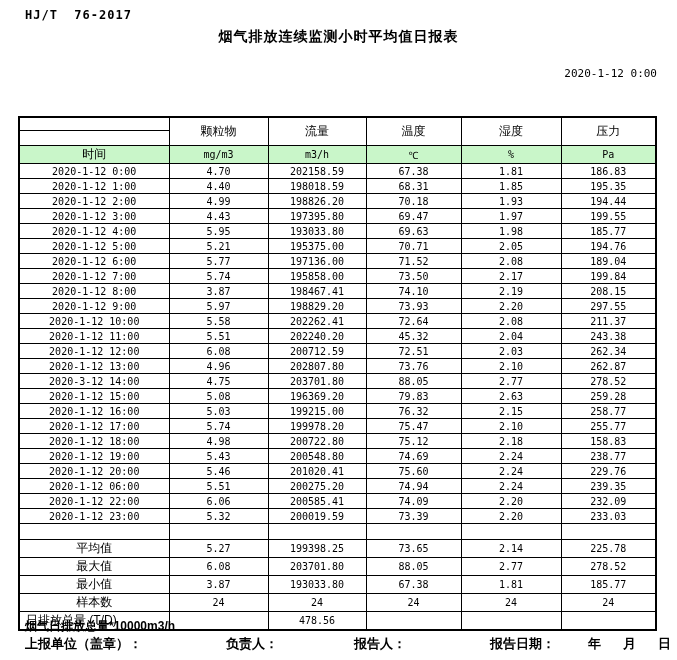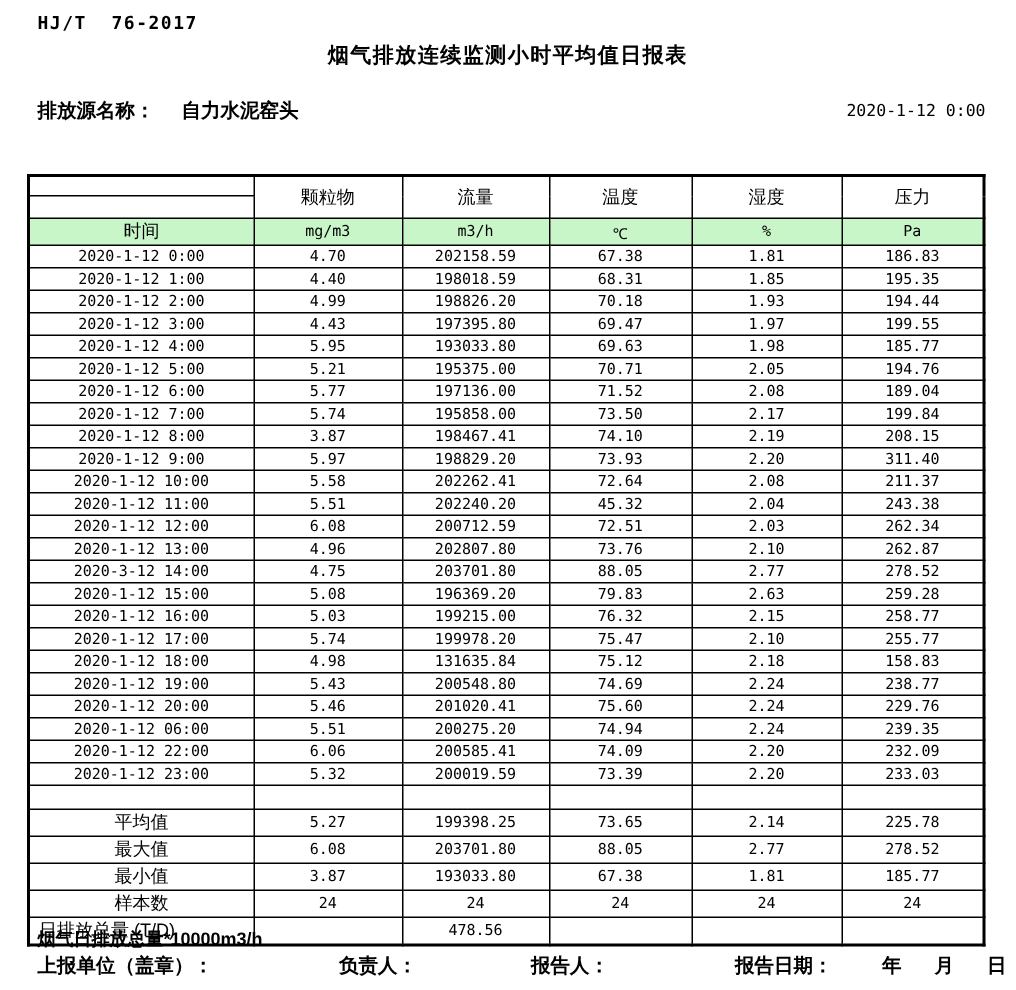--- a/index.html
+++ b/index.html
@@ -64,23 +64,20 @@
 </style>
 </head>
 <body>
 
 <div class="page">
 
   <div class="std-no">HJ/T  76-2017</div>
 
   <div class="title">烟气排放连续监测小时平均值日报表</div>
 
-  <div class="source-line">
-    <span>排放源名称：</span><span class="src-name">自力水泥窑头</span>
-  </div>
 
   <div class="hdr-date">2020-1-12 0:00</div>
 
   <table class="report-table">
     <colgroup>
       <col style="width:150px">
         <col style="width:99px">
         <col style="width:98px">
       <col style="width:95px">
         <col style="width:100px">
@@ -179,21 +176,21 @@
           <td class="num">74.10</td>
           <td class="num">2.19</td>
           <td class="num">208.15</td>
         </tr>
         <tr class="data-row">
           <td class="num">2020-1-12 9:00</td>
           <td class="num">5.97</td>
           <td class="num">198829.20</td>
           <td class="num">73.93</td>
           <td class="num">2.20</td>
-          <td class="num">311.40</td>
+          <td class="num">297.55</td>
         </tr>
         <tr class="data-row">
           <td class="num">2020-1-12 10:00</td>
           <td class="num">5.58</td>
           <td class="num">202262.41</td>
           <td class="num">72.64</td>
           <td class="num">2.08</td>
           <td class="num">211.37</td>
         </tr>
         <tr class="data-row">
@@ -248,21 +245,21 @@
           <td class="num">2020-1-12 17:00</td>
           <td class="num">5.74</td>
           <td class="num">199978.20</td>
           <td class="num">75.47</td>
           <td class="num">2.10</td>
           <td class="num">255.77</td>
         </tr>
         <tr class="data-row">
           <td class="num">2020-1-12 18:00</td>
           <td class="num">4.98</td>
-          <td class="num">131635.84</td>
+          <td class="num">200722.80</td>
           <td class="num">75.12</td>
           <td class="num">2.18</td>
           <td class="num">158.83</td>
         </tr>
         <tr class="data-row">
           <td class="num">2020-1-12 19:00</td>
           <td class="num">5.43</td>
           <td class="num">200548.80</td>
           <td class="num">74.69</td>
           <td class="num">2.24</td>

